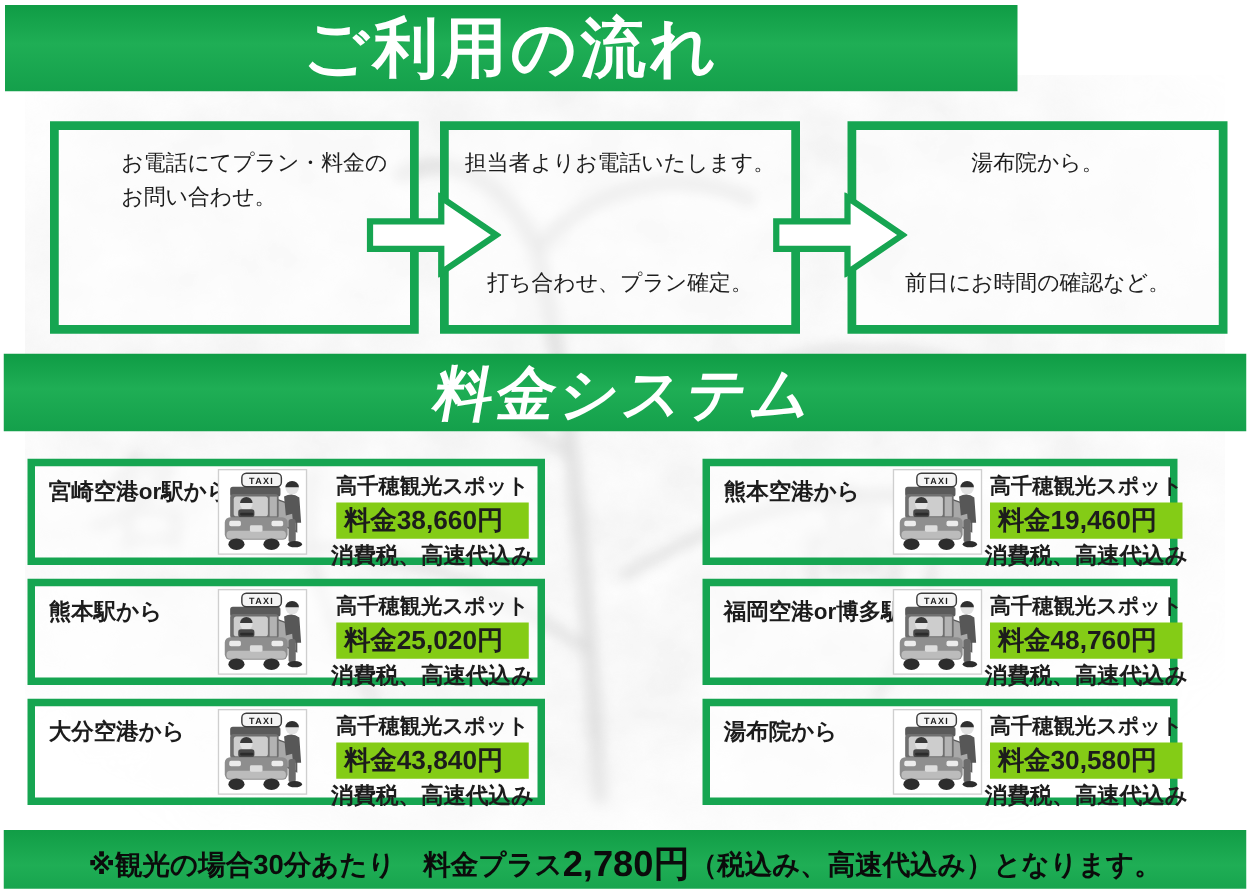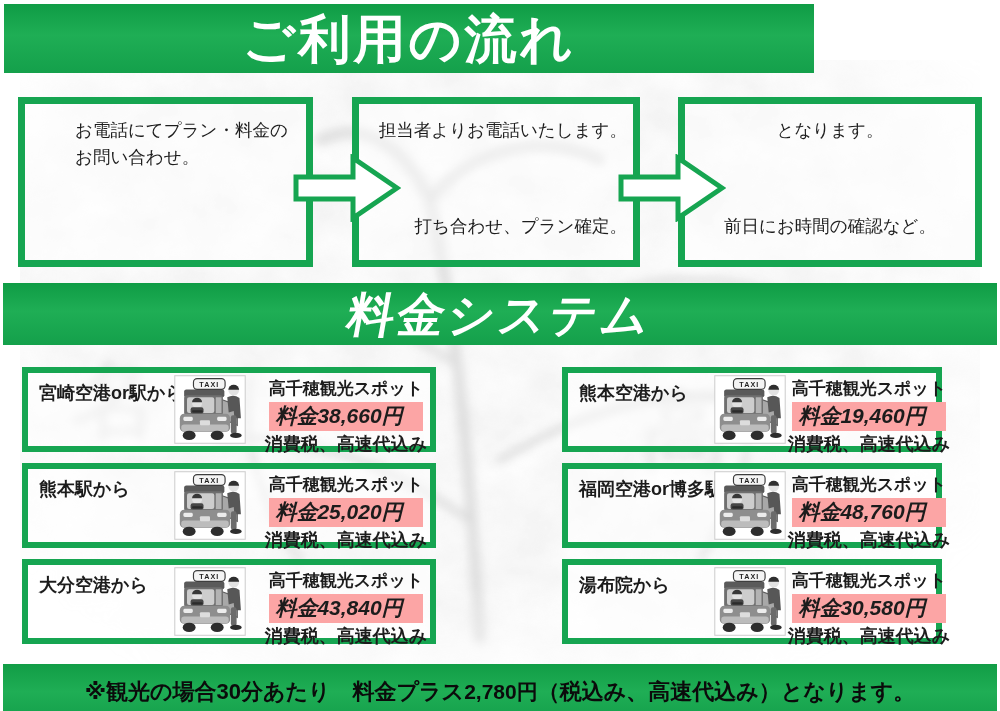--- a/index.html
+++ b/index.html
@@ -25,22 +25,22 @@
   #banner-pricing .banner-title { font-size:47px; transform:skewX(-10deg); }
 
   
   .flow-box {
     position:absolute; z-index:2; top:97px; height:170px;
     border:7px solid #16a551; background:rgba(255,255,255,0.45);
     display:flex; flex-direction:column; justify-content:space-between;
     padding:13px 6px 20px; text-align:center;
     font-size:17.5px; font-weight:500; line-height:1.55; color:#1d1d1d;
   }
-  #flow-step-1 { left:18px;  width:295px; }
-  #flow-step-2 { left:352px; width:288px;text-align:right; }
+  #flow-step-1 { left:40px;  width:295px; }
+  #flow-step-2 { left:352px; width:288px; }
   #flow-step-3 { left:678px; width:304px; }
   .flow-top.align-left { text-align:left; padding-left:44px; }
   .flow-arrow { position:absolute; z-index:3; top:154px; width:108px; height:68px; }
   #flow-arrow-1 { left:293px; }
   #flow-arrow-2 { left:618px; }
 
   
   .fare-box {
     position:absolute; z-index:2; height:85px;
     border:6px solid #16a551; background:rgba(255,255,255,0.5);
@@ -52,31 +52,31 @@
     position:absolute; left:11px; top:8px;
     font-size:18px; font-weight:600; white-space:nowrap;
   }
   .taxi { position:absolute; left:143px; top:2px; width:78px; height:69px; }
   .fare-right {
     position:absolute; left:242px; right:8px; top:4px;
     display:flex; flex-direction:column; align-items:center; text-align:center;
   }
   .fare-to    { font-size:17px; font-weight:700; white-space:nowrap; }
   .fare-price { font-size:21px; font-weight:700; margin-top:2px;
-                background:#fca5a5; padding:0 20px 1px 6px; white-space:nowrap;font-style:italic; }
+                background:#84cc16; padding:0 20px 1px 6px; white-space:nowrap; }
   .fare-note  { font-size:18px; font-weight:700; margin-top:1px; white-space:nowrap; }
 
   
   #footer-banner {
     position:absolute; z-index:2; left:3px; top:664px; width:994px; height:56px;
     background:linear-gradient(180deg,#119d46 0%,#1fae55 50%,#14a04b 100%);
     display:flex; align-items:center; justify-content:center;
     color:#0b0b0b; font-size:22px; font-weight:600; white-space:nowrap;
   }
-  #footer-banner .footer-price { font-weight:800; font-size:21px; }
+  #footer-banner .footer-price { font-weight:800; font-size:29px; }
 </style>
 </head>
 <body>
 
 <svg class="bg-svg" width="1000" height="711" viewBox="0 0 1000 711" aria-hidden="true">
   <defs>
     <filter id="tex" x="0" y="0" width="100%" height="100%">
       <feTurbulence type="fractalNoise" baseFrequency="0.018 0.022" numOctaves="5" seed="11"></feTurbulence>
       <feColorMatrix type="matrix" values="0 0 0 0 0.58  0 0 0 0 0.58  0 0 0 0 0.58  0 0 0 0.9 0"></feColorMatrix>
     </filter>
@@ -167,21 +167,21 @@
     <div>打ち合わせ、プラン確定。</div>
   </div>
 </div>
 
 <svg class="flow-arrow" id="flow-arrow-2" viewBox="0 0 108 68">
   <polygon points="3,23 60,23 60,4 104,34 60,64 60,45 3,45" fill="#ffffff" stroke="#16a551" stroke-width="5"></polygon>
 </svg>
 
 <div class="flow-box" id="flow-step-3">
   <div class="flow-top">
-    <div>となります。</div>
+    <div>湯布院から。</div>
   </div>
   <div class="flow-bottom">
     <div>前日にお時間の確認など。</div>
   </div>
 </div>
 
 <div class="banner" id="banner-pricing">
   <span class="banner-title">料金システム</span>
 </div>
 

